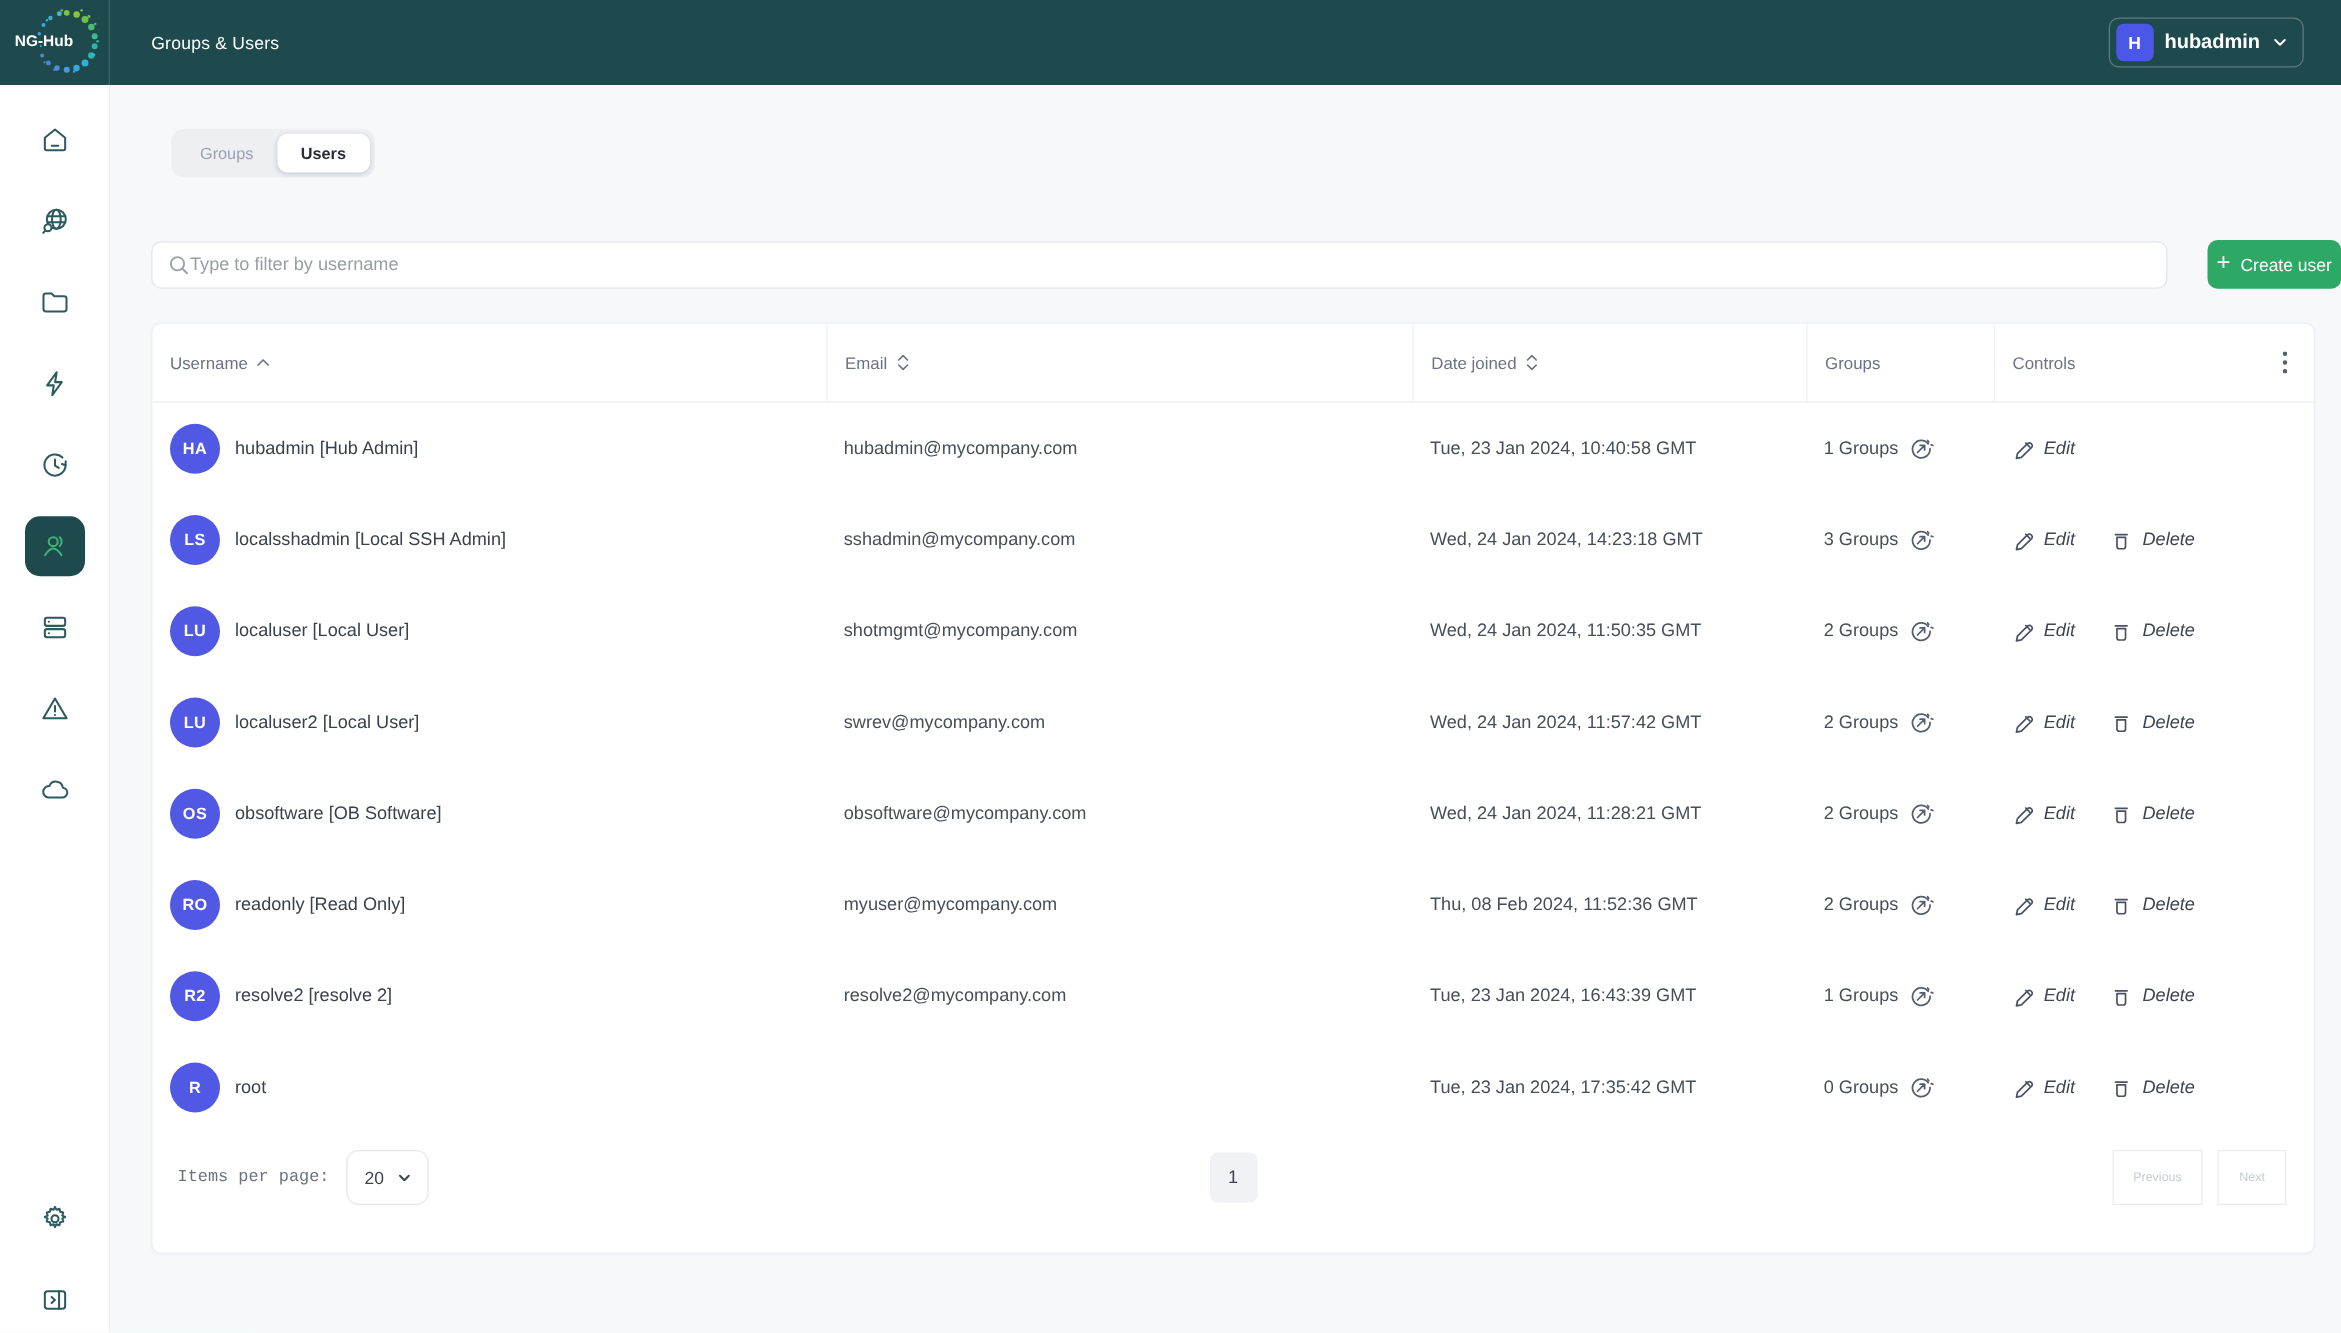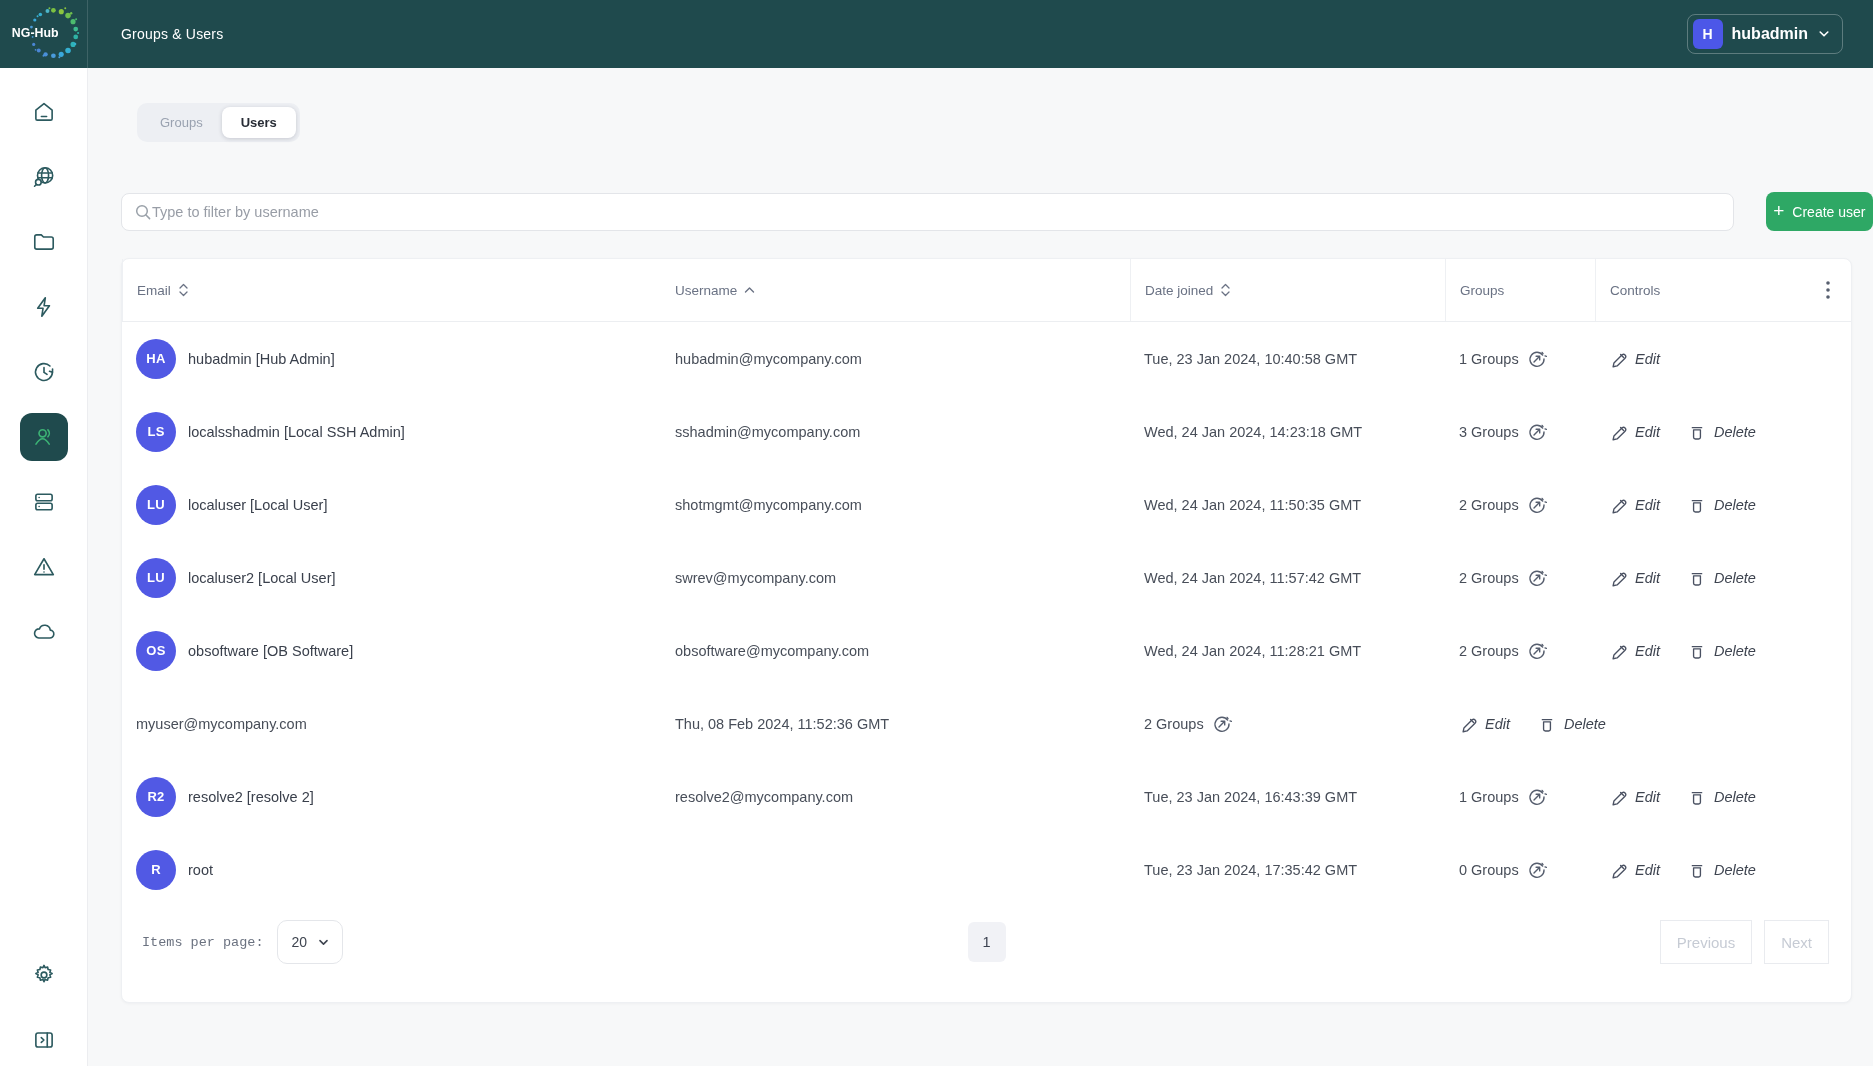--- a/index.html
+++ b/index.html
@@ -80,21 +80,21 @@
                 padding:14px 22px 0 20px; }
   .pag-left { display:flex; align-items:center; gap:13px; height:44px; }
   .pag-label { font-size:13.5px; color:#6b7280;font-family:Liberation Mono, monospace; }
   .select { height:44px; border:1px solid #e4e6ea; border-radius:10px; padding:0 12px 0 14px; display:flex;
             align-items:center; gap:10px; font-size:14px; color:#3f4550; cursor:pointer; background:#fff; }
   .page-box { position:absolute; left:50%; top:16px; transform:translateX(-50%); width:38px; height:40px;
               background:#f1f2f6; border-radius:6px; display:flex; align-items:center; justify-content:center;
               font-size:14.5px; color:#3c4250; }
   .pag-right { margin-left:auto; display:flex; gap:12px; }
   .pg-btn { height:44px; padding:0 16px; border:1px solid #e9ebef; border-radius:0; background:#fff;
-            color:#c6cbd4; font-family:inherit; font-size:15px;text-align:center; }
+            color:#c6cbd4; font-family:inherit; font-size:10px;text-align:center; }
 </style>
 </head>
 <body>
 
 <div class="app">
 
   <header>
     <div class="logo-box">
       <svg width="88" height="60" viewBox="0 0 88 60">
         <circle cx="54" cy="6" r="2.4" fill="#7cc142"></circle>
@@ -229,30 +229,30 @@
         <input type="text" placeholder="Type to filter by username" style="">
       </div>
       <button class="create-btn">
         <span class="plus">+</span>
         <span>Create user</span>
       </button>
     </div>
 
     <section class="card">
       <div class="thead">
+        <div class="th">
+          <span>Username</span>
+          <svg width="11" height="8" viewBox="0 0 11 8">
+            <path d="M1.5 6 L5.5 2 L9.5 6" stroke="#6a7284" stroke-width="1.4" fill="none" stroke-linecap="round" stroke-linejoin="round"></path>
+          </svg>
+        </div>
         <div class="th bordered">
           <span>Email</span>
           <svg width="11" height="14" viewBox="0 0 11 14">
             <path d="M2 5 L5.5 1.5 L9 5 M2 9 L5.5 12.5 L9 9" stroke="#6a7284" stroke-width="1.3" fill="none" stroke-linecap="round" stroke-linejoin="round"></path>
-          </svg>
-        </div>
-        <div class="th">
-          <span>Username</span>
-          <svg width="11" height="8" viewBox="0 0 11 8">
-            <path d="M1.5 6 L5.5 2 L9.5 6" stroke="#6a7284" stroke-width="1.4" fill="none" stroke-linecap="round" stroke-linejoin="round"></path>
           </svg>
         </div>
         <div class="th bordered">
           <span>Date joined</span>
           <svg width="11" height="14" viewBox="0 0 11 14">
             <path d="M2 5 L5.5 1.5 L9 5 M2 9 L5.5 12.5 L9 9" stroke="#6a7284" stroke-width="1.3" fill="none" stroke-linecap="round" stroke-linejoin="round"></path>
           </svg>
         </div>
         <div class="th bordered">
           <span>Groups</span>
@@ -433,20 +433,24 @@
           <path d="M4.8 5.2 h10.4"></path>
           <path d="M6.2 7.6 h7.6 v8.2 a2 2 0 0 1 -2 2 h-3.6 a2 2 0 0 1 -2 -2 Z"></path>
         </svg>
         <span>Delete</span>
       </button>
     </div>
     <div class="td"></div>
   </div>
 
   <div class="tr">
+    <div class="td td-user">
+      <div class="avatar">RO</div>
+      <span class="uname">readonly [Read Only]</span>
+    </div>
     <div class="td">myuser@mycompany.com</div>
     <div class="td">Thu, 08 Feb 2024, 11:52:36 GMT</div>
     <div class="td td-groups">
       <span>2 Groups</span>
       <svg width="20" height="20" viewBox="0 0 20 20">
         <path d="M15.6 6.1 A7 7 0 1 0 17 10"></path>
         <path d="M7 13 L12.7 7.3 M12.7 7.3 h-3.6 M12.7 7.3 v3.6"></path>
         <path d="M15.1 3.4 l0.9 1.2"></path>
         <path d="M18 6.9 l1.4 0.5"></path>
       </svg>

